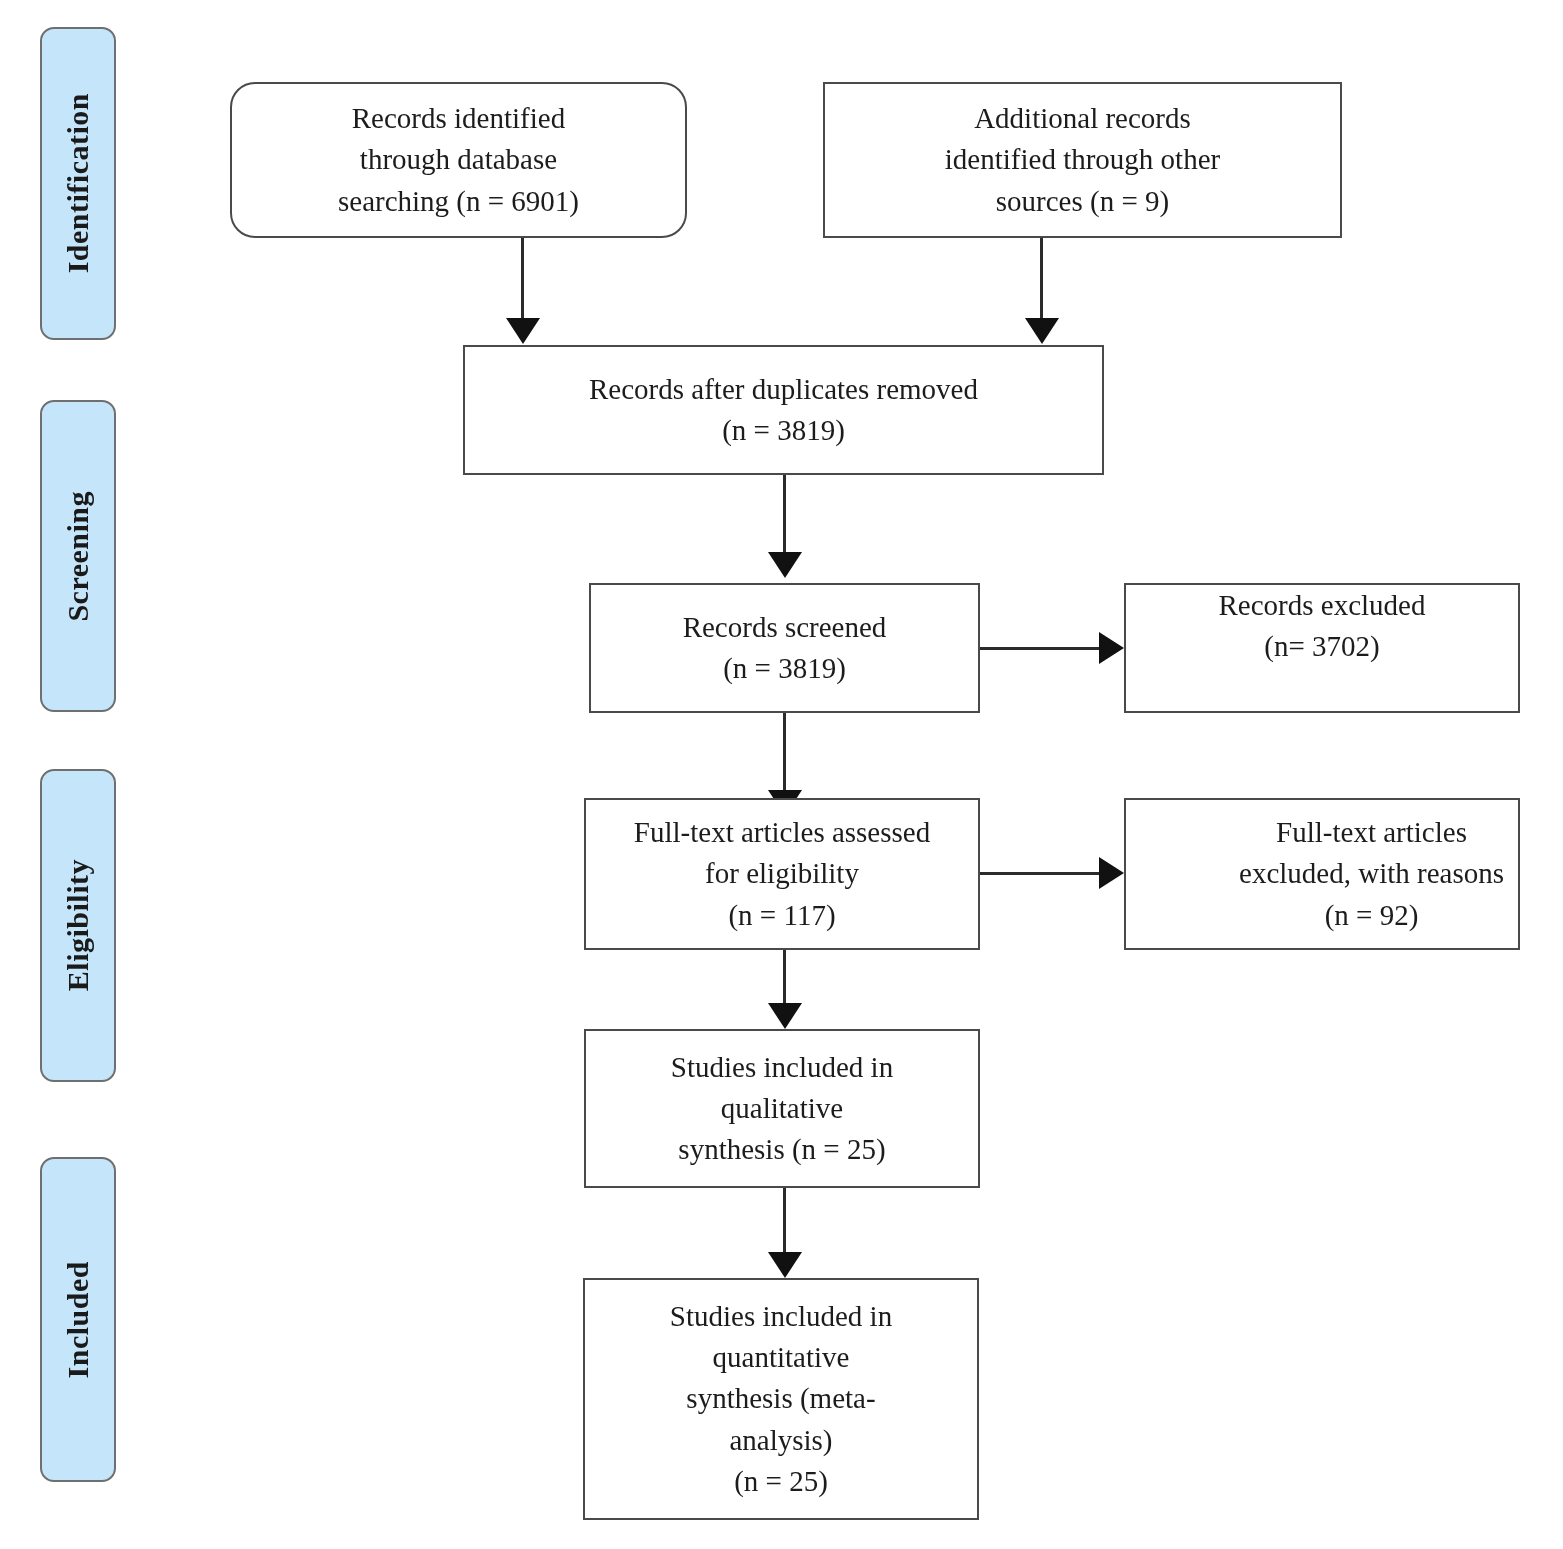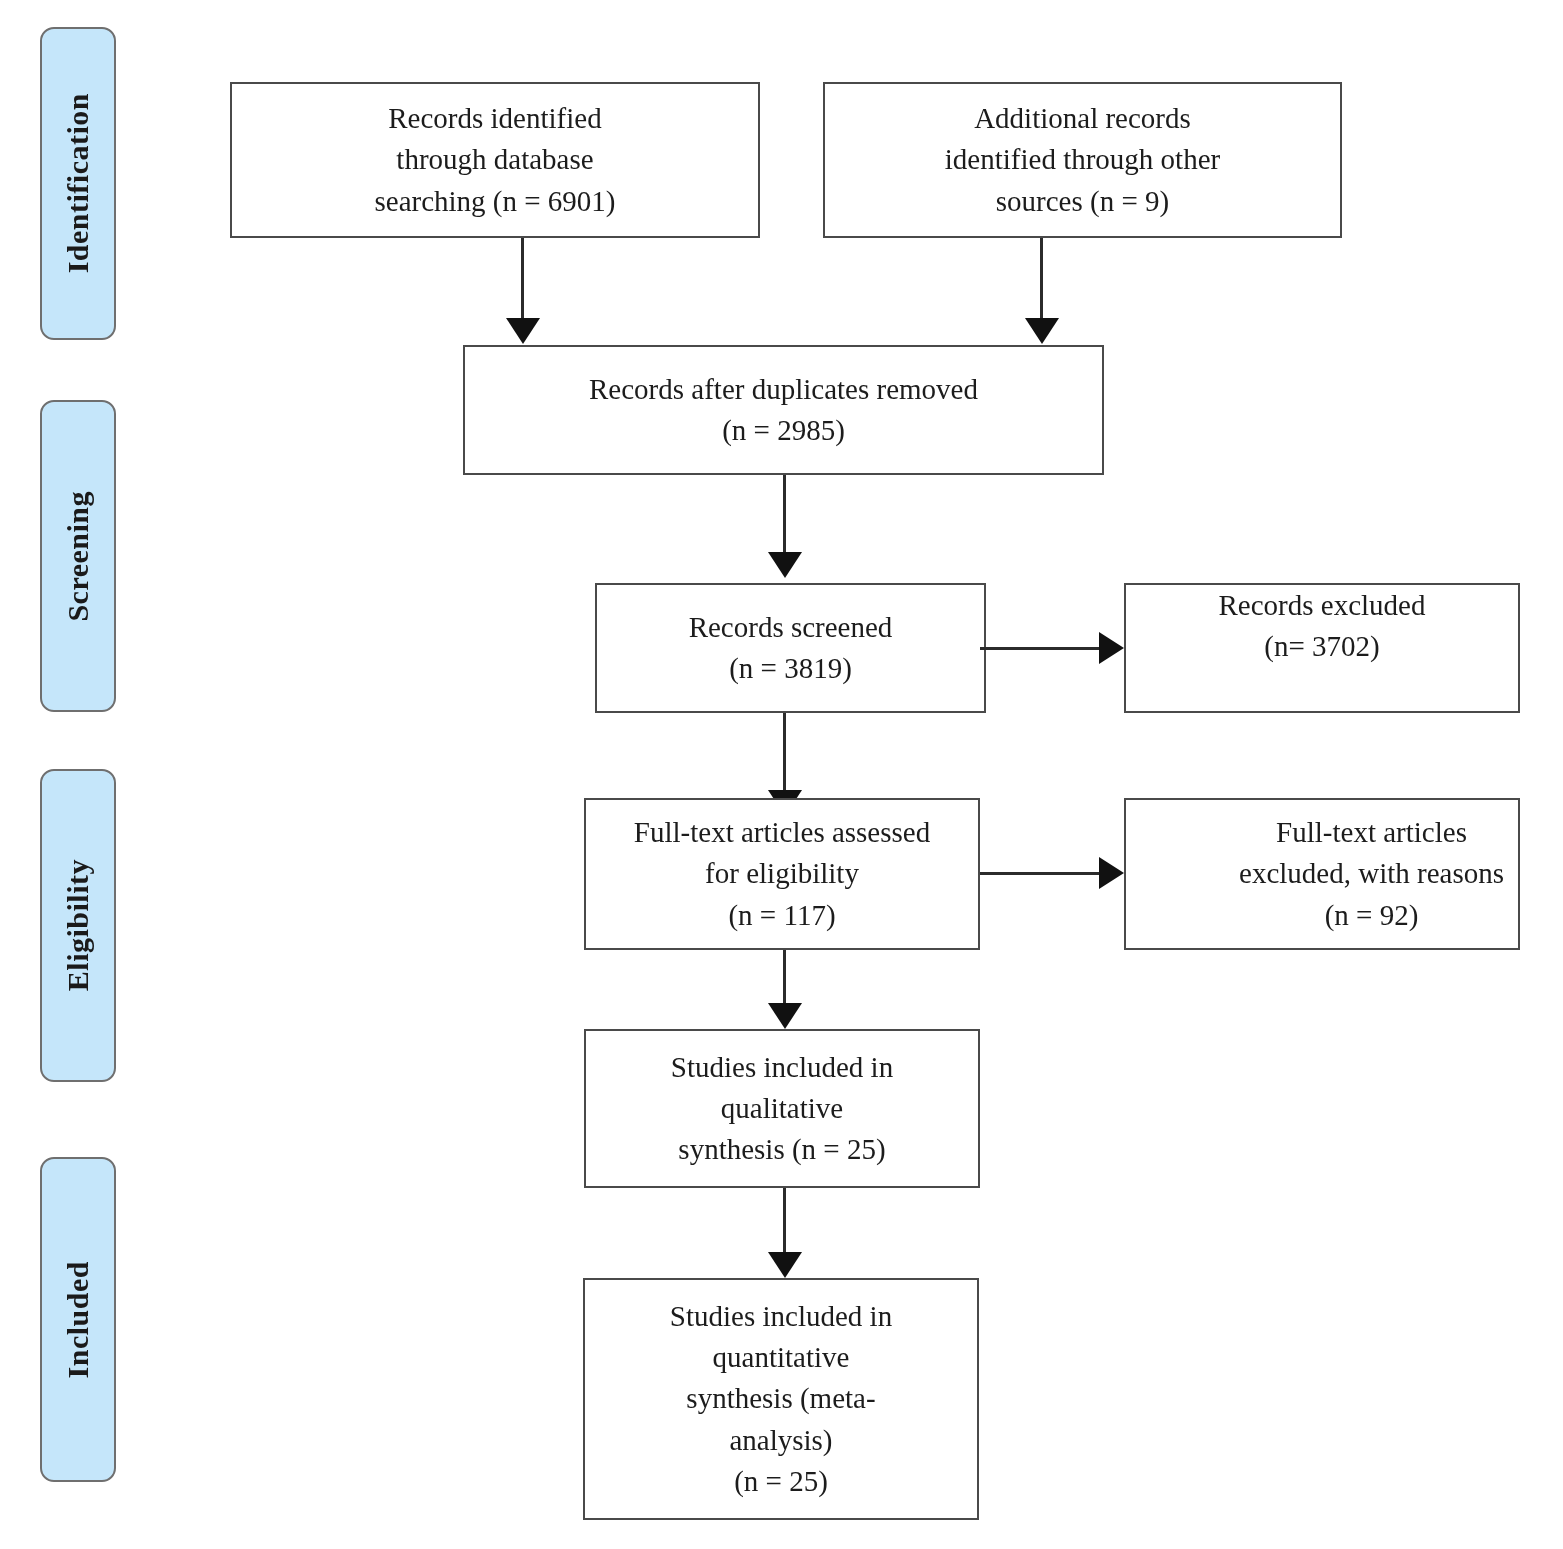--- a/index.html
+++ b/index.html
@@ -102,47 +102,47 @@
   </div>
 
   <div class="phase" style="left:40px; top:769px; width:76px; height:313px;">
     <span class="phase-label">Eligibility</span>
   </div>
 
   <div class="phase" style="left:40px; top:1157px; width:76px; height:325px;">
     <span class="phase-label">Included</span>
   </div>
 
-  <div class="box" style="left:230px; top:82px; width:530px; height:156px;">
+  <div class="box" style="left:230px; top:82px; width:457px; height:156px;border-radius:25px;">
     <span class="box-text">Records identified
 through database
 searching (n = 6901)</span>
   </div>
 
   <div class="box" style="left:823px; top:82px; width:519px; height:156px;">
     <span class="box-text">Additional records
 identified through other
 sources (n = 9)</span>
   </div>
 
   <div class="vline" style="left:521px; top:238px; height:83px;"></div>
   <div class="arrow-down" style="left:506px; top:318px;"></div>
 
   <div class="vline" style="left:1040px; top:238px; height:83px;"></div>
   <div class="arrow-down" style="left:1025px; top:318px;"></div>
 
   <div class="box" style="left:463px; top:345px; width:641px; height:130px;">
     <span class="box-text">Records after duplicates removed
-(n = 2985)</span>
+(n = 3819)</span>
   </div>
 
   <div class="vline" style="left:783px; top:475px; height:80px;"></div>
   <div class="arrow-down" style="left:768px; top:552px;"></div>
 
-  <div class="box" style="left:589px; top:583px; width:391px; height:130px;margin-left:6px;">
+  <div class="box" style="left:589px; top:583px; width:391px; height:130px;">
     <span class="box-text">Records screened
 (n = 3819)</span>
   </div>
 
   <div class="hline" style="left:980px; top:647px; width:122px;"></div>
   <div class="arrow-right" style="left:1099px; top:632px;"></div>
 
   <div class="box top-align" style="left:1124px; top:583px; width:396px; height:130px;">
     <span class="box-text">Records excluded
 (n= 3702)</span>

